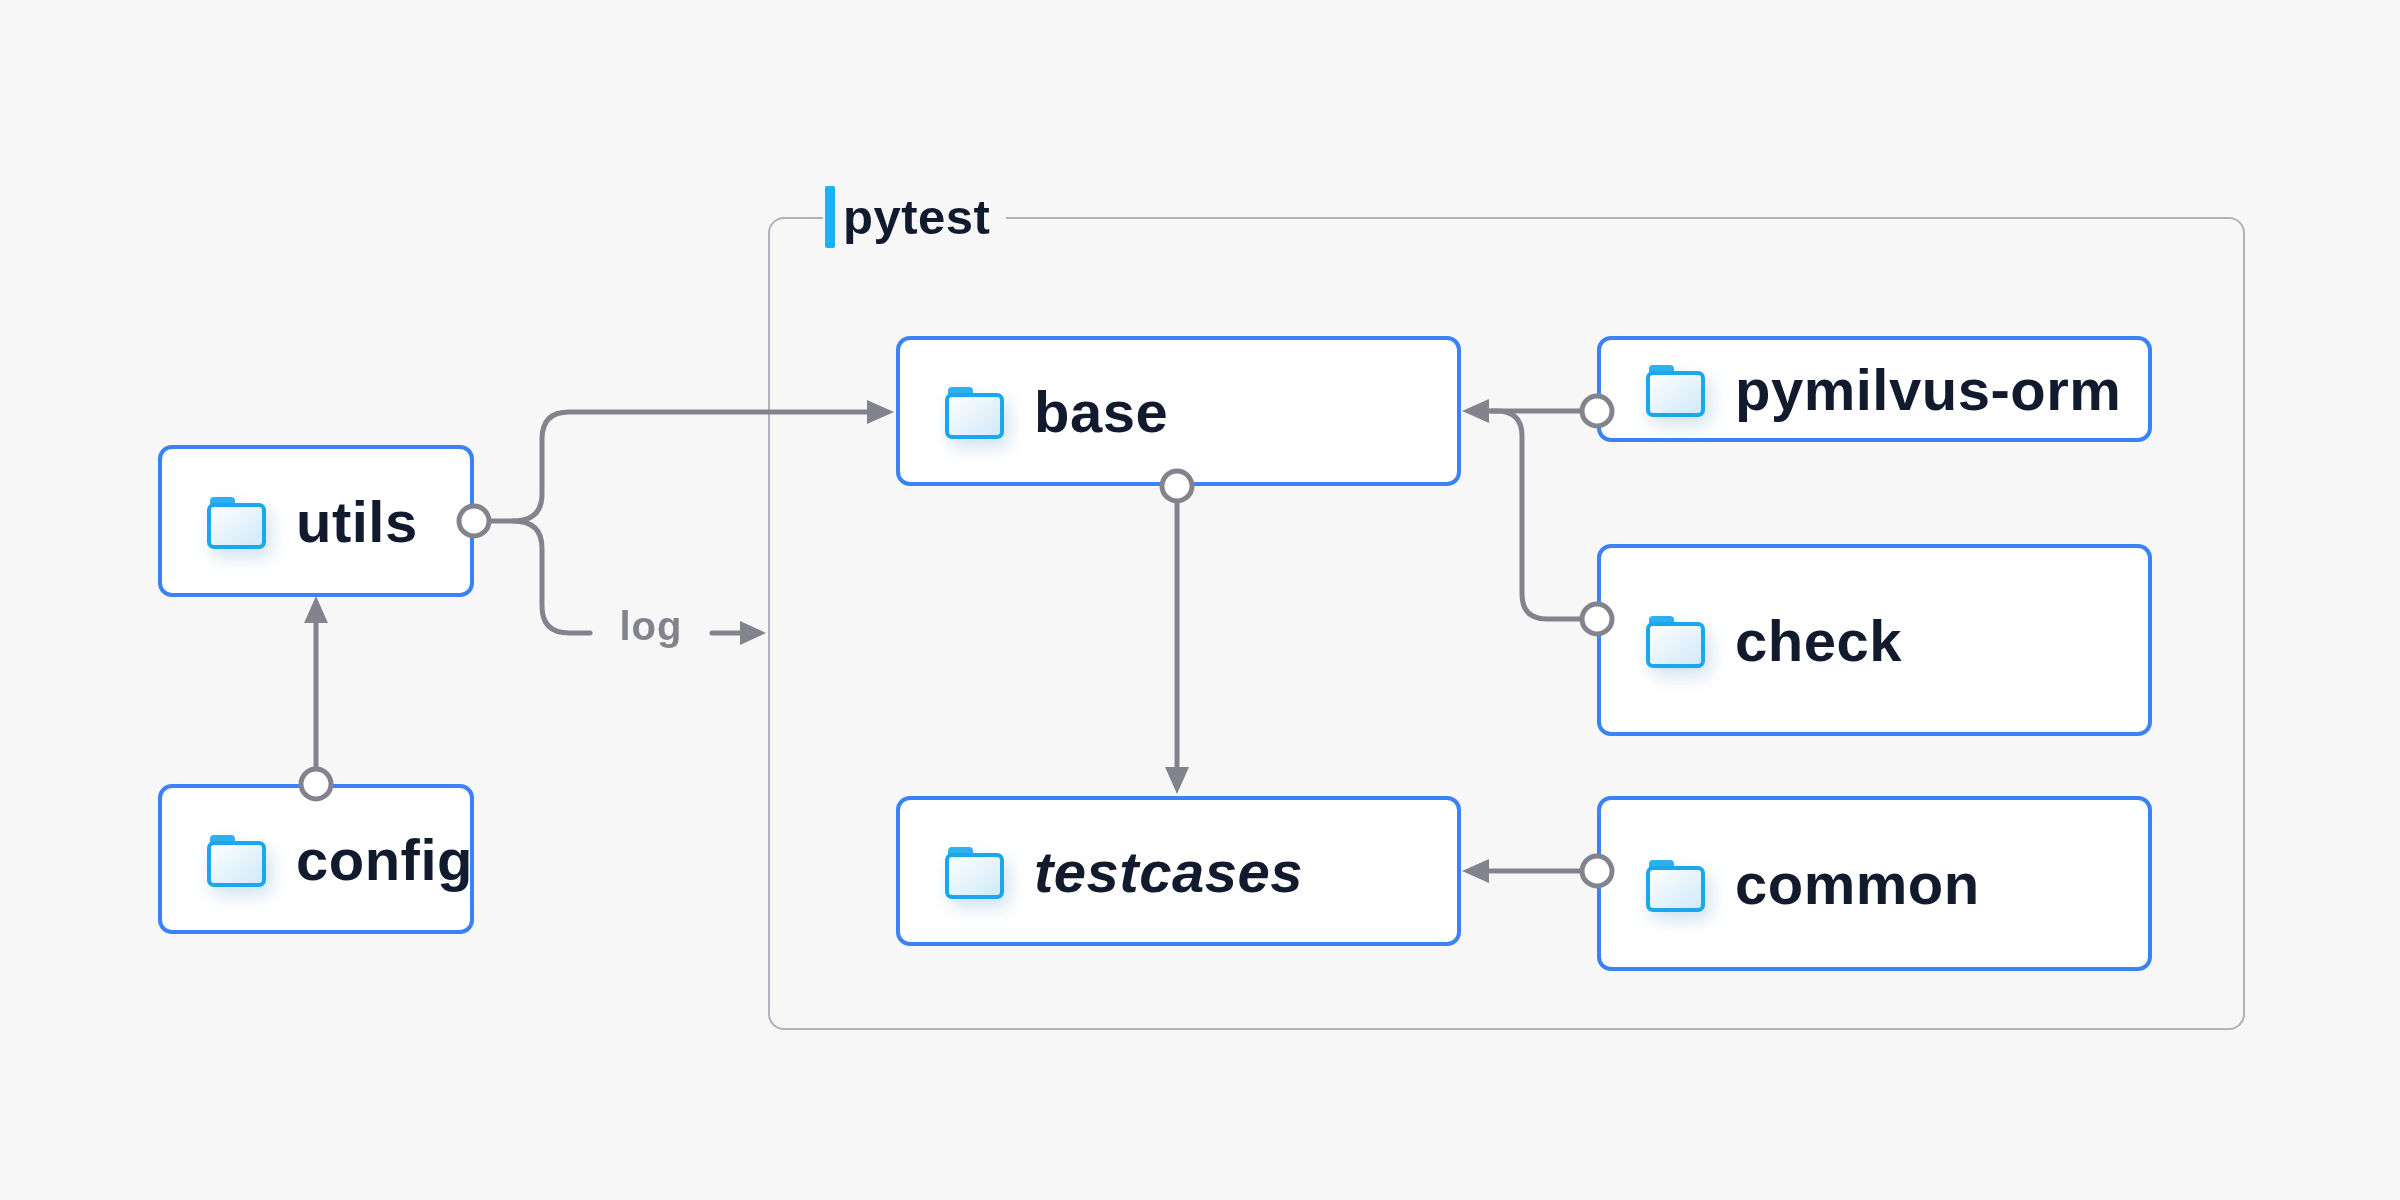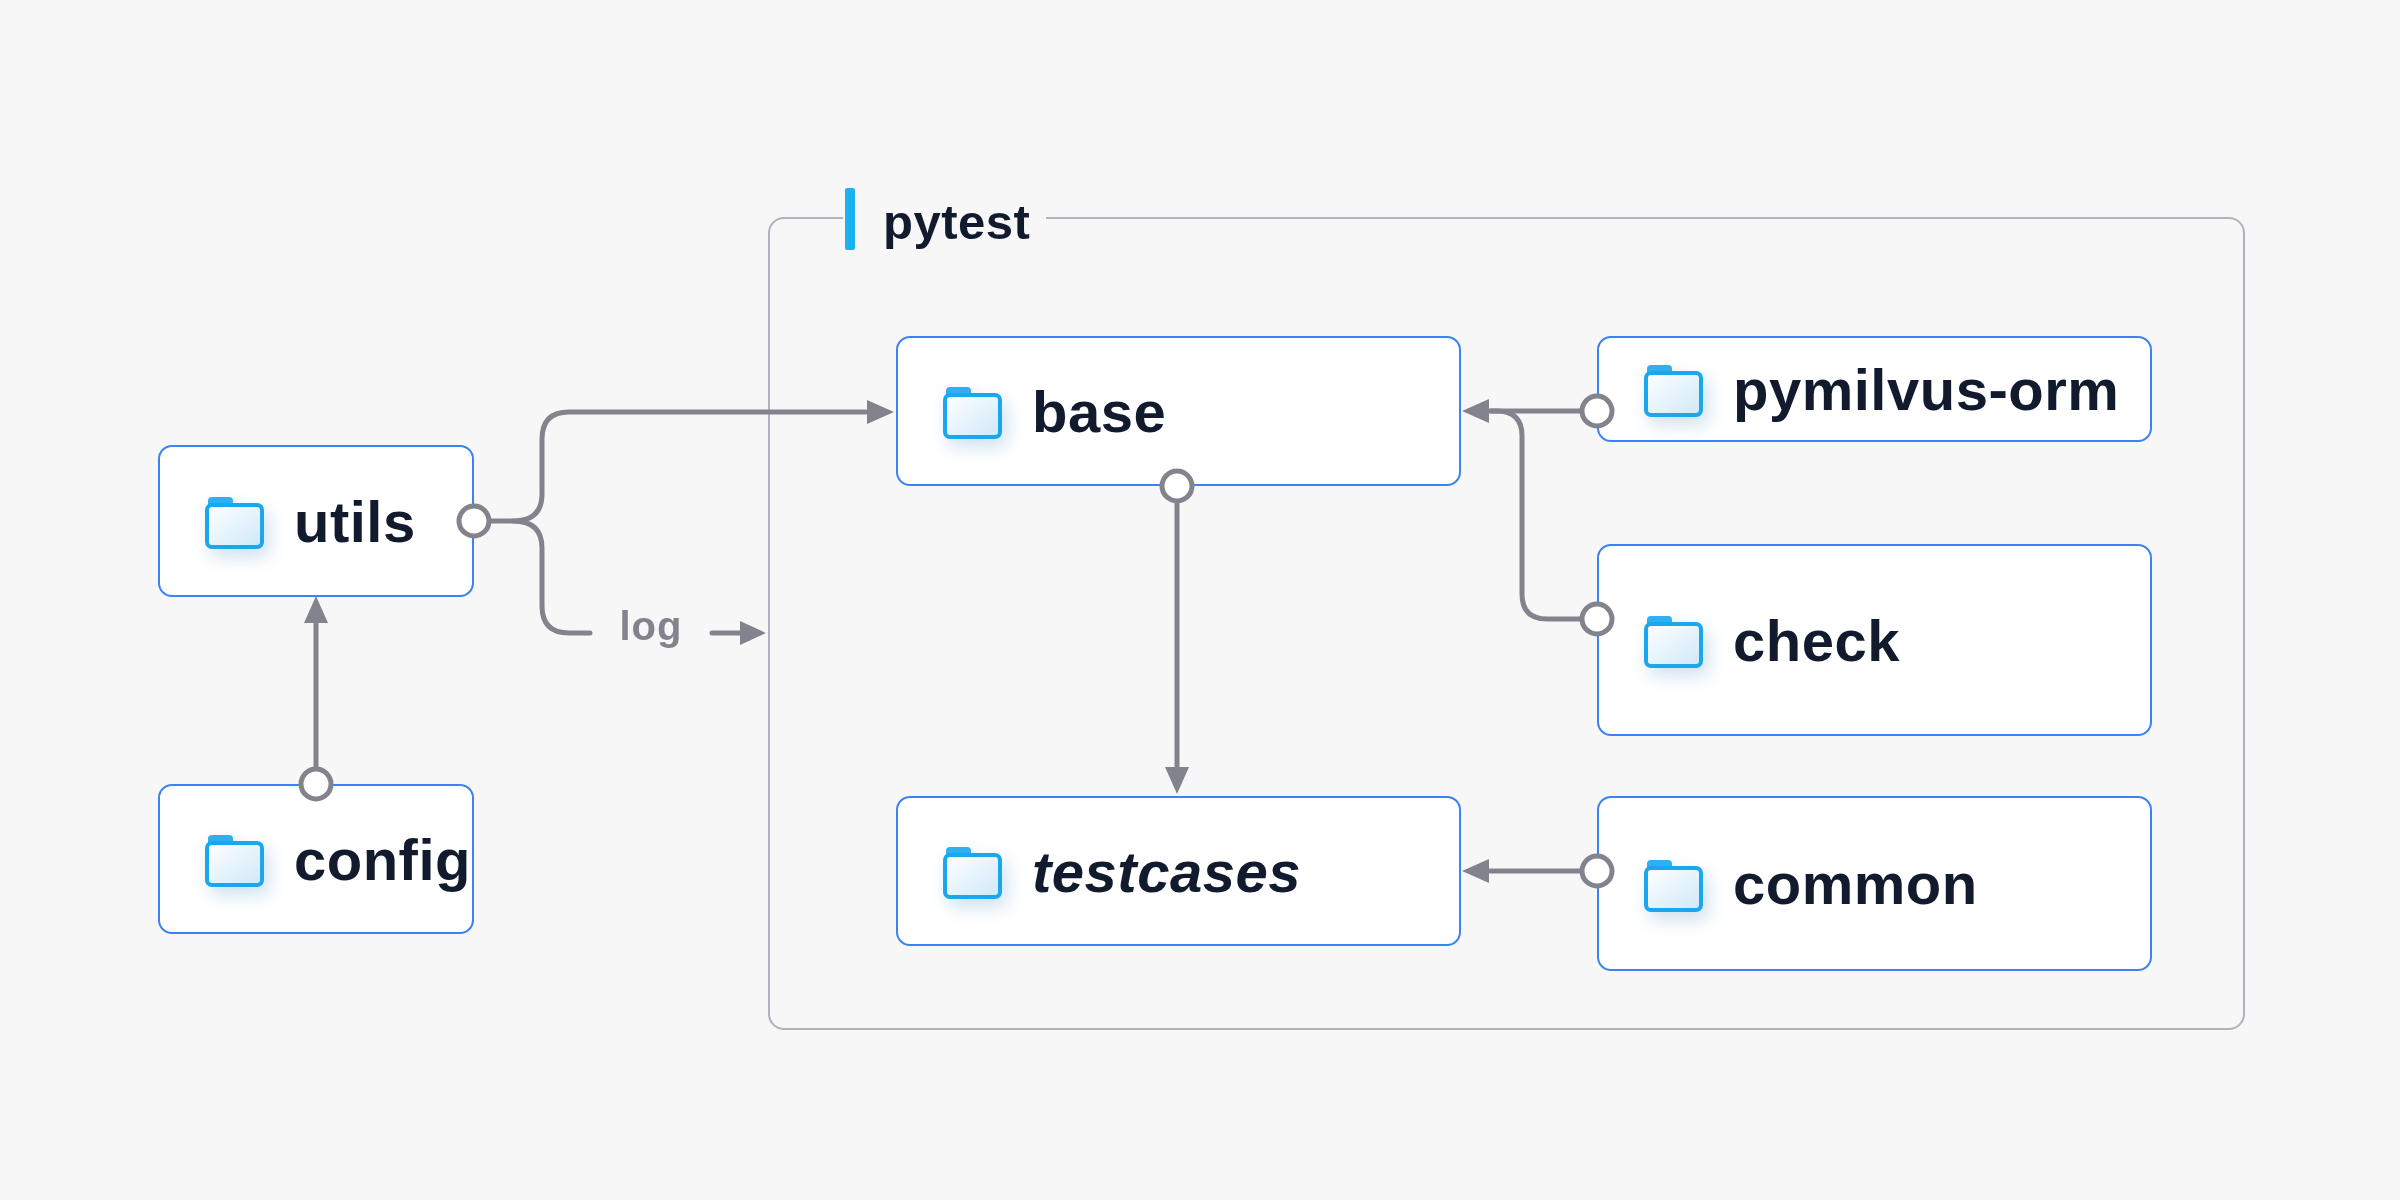--- a/index.html
+++ b/index.html
@@ -19,45 +19,45 @@
     position: absolute;
     left: 768px; top: 217px;
     width: 1477px; height: 813px;
     border: 2px solid #b2b2bc;
     border-radius: 16px;
     z-index: 1;
     box-sizing: border-box;
   }
   .group-label {
     position: absolute;
-    left: 843px; top: 184px;
+    left: 823px; top: 184px;
     height: 66px;
     display: flex;
-    align-items: flex-end;
-    gap: 28px;
+    align-items: center;
+    gap: 8px;
     padding: 0 16px 0 2px;
     background: #f7f7f8;
     z-index: 4;
   }
   .group-label .accent-bar {
     width: 10px; height: 62px;
     background: #1ab2f0;
     border-radius: 2px;
   }
   .group-label .group-title {
     font-size: 49px;
     font-weight: 700;
     color: #121b2e;
     letter-spacing: 0.5px;
   }
   
   .node {
     position: absolute;
     background: #ffffff;
-    border: 2px solid #3b82f6;
+    border: 4px solid #3b82f6;
     border-radius: 14px;
     display: flex;
     align-items: center;
     padding-left: 42px;
     gap: 28px;
     box-sizing: border-box;
     z-index: 2;
   }
   .node .label {
     font-size: 58px;

